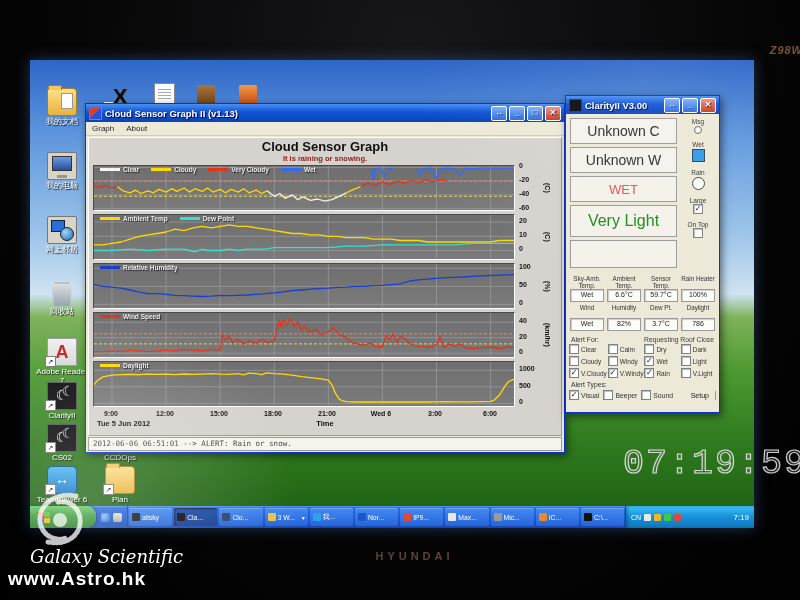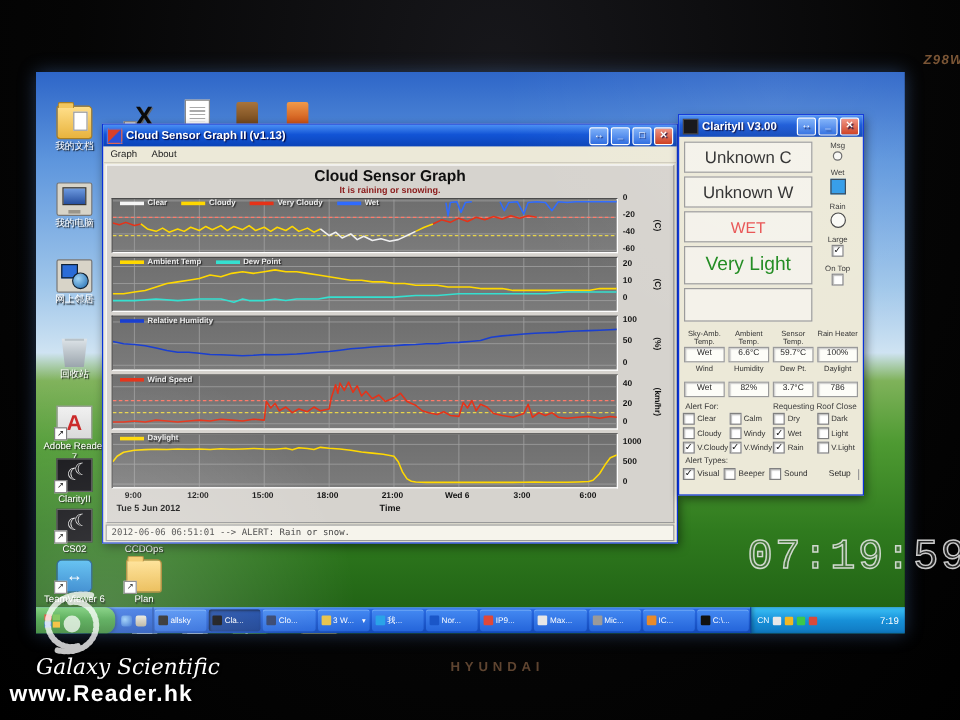--- a/index.html
+++ b/index.html
@@ -635,15 +635,15 @@
 
   <div class="wm">
     <svg class="wm-galaxy" width="74" height="62" viewBox="0 0 74 62">
       <g fill="none" stroke="#fff" stroke-width="5" stroke-linecap="round" stroke-dasharray="1.5,2.5" opacity="0.9">
         <path d="M52 8 C30 4, 14 18, 16 34 C18 48, 32 54, 42 50"></path>
         <path d="M24 54 C44 58, 58 46, 56 30 C54 18, 44 12, 34 14"></path>
       </g>
       <circle cx="36" cy="32" r="7" fill="#fff" opacity="0.85"></circle>
     </svg>
     <div class="wm-script">Galaxy Scientific</div>
-    <div class="wm-url">www.Reader.hk</div>
+    <div class="wm-url">www.Astro.hk</div>
   </div>
 </div>
 
 </body></html>

